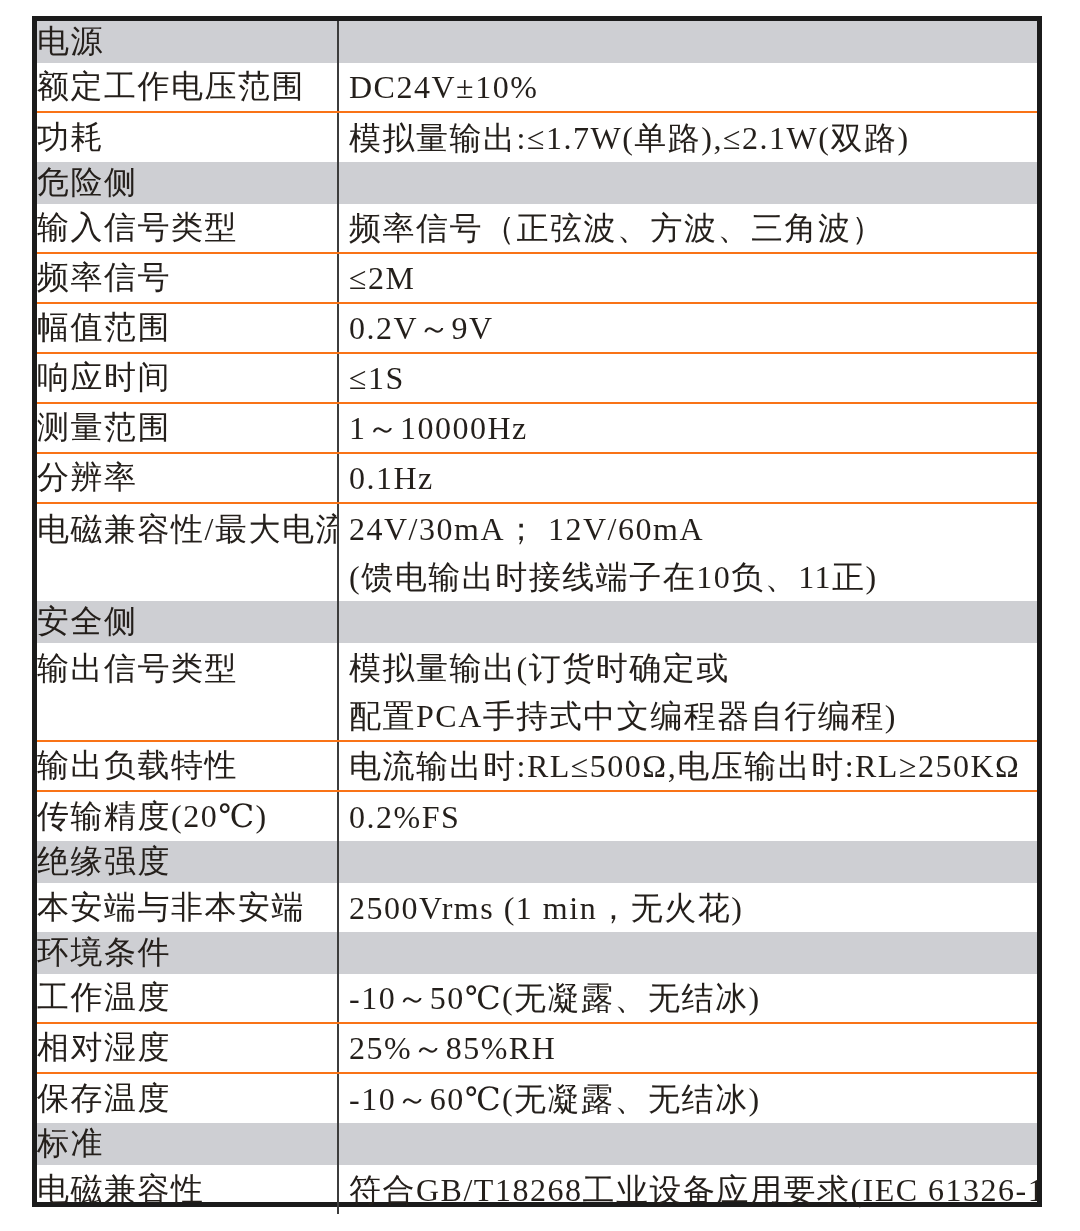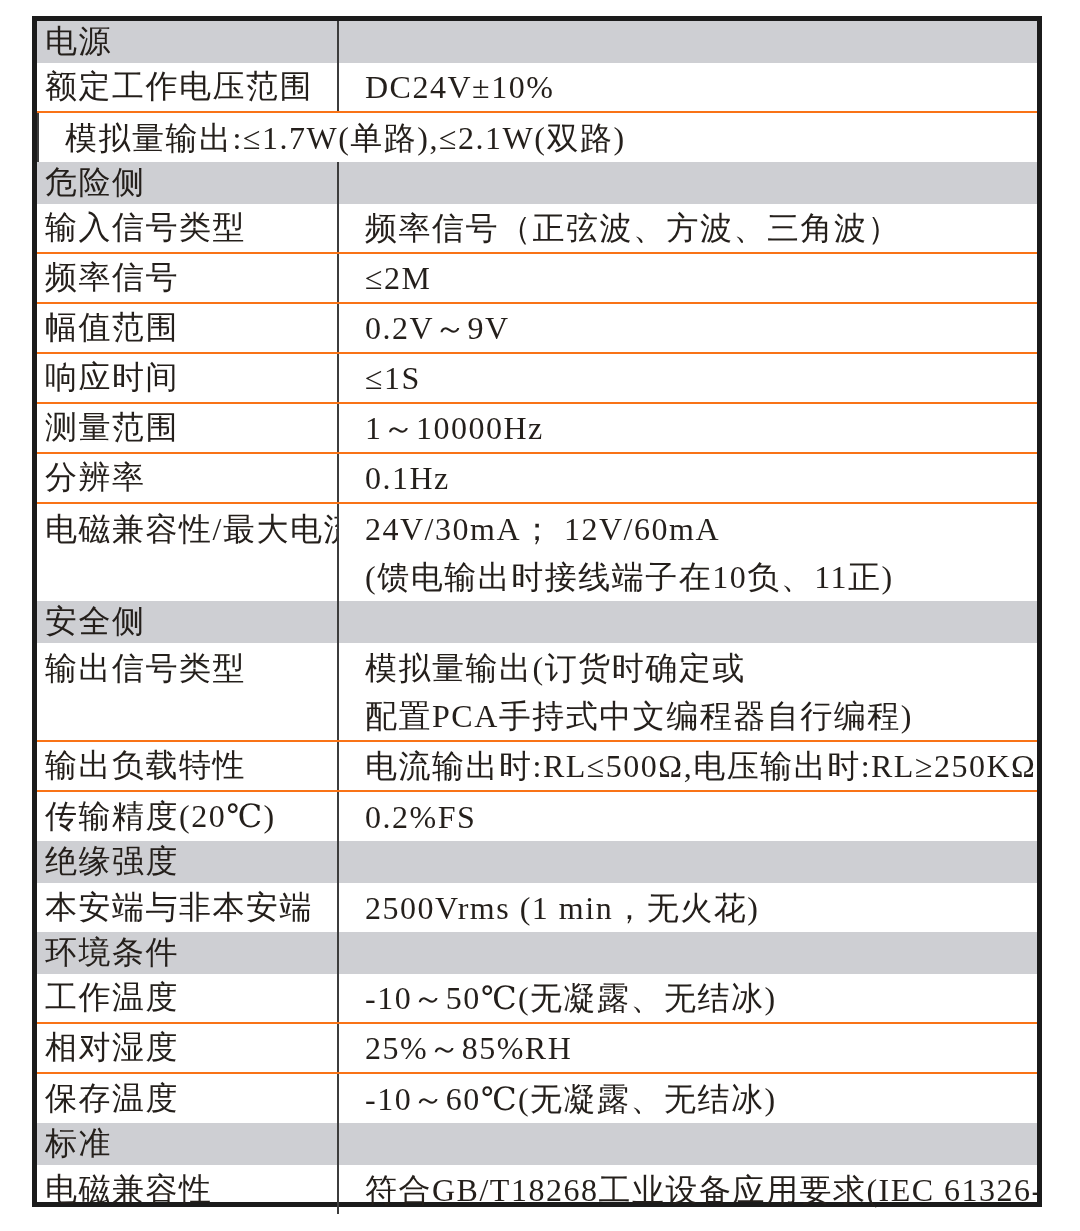--- a/index.html
+++ b/index.html
@@ -19,29 +19,29 @@
     display:flex;flex-direction:column;
   }
   .row{display:flex;flex:none;box-sizing:border-box;}
   .row.section{height:42px;background:#cecfd3;}
   .row.data{min-height:49px;}
   .row.double{min-height:97px;}
   .row.hr{border-bottom:2px solid #f97316;}
   .cell{box-sizing:border-box;font-size:32px;letter-spacing:1.5px;white-space:nowrap;}
   .cell.label{
     width:300px;flex:none;
-    padding-left:8px;padding-right:2px;
+    padding-left:0;padding-right:2px;
     display:flex;align-items:center;
     overflow:hidden;
   }
   .row.section .cell.label{background:transparent;}
   .cell.value{
     flex:1;
     border-left:2px solid #3c3c3c;
-    padding-left:26px;padding-right:4px;
+    padding-left:10px;padding-right:4px;
     display:flex;flex-direction:column;justify-content:center;
     overflow:hidden;
   }
   .row.double .cell.label{align-items:flex-start;line-height:48px;padding-top:1px;}
   .row.double .cell.value{justify-content:flex-start;padding-top:1px;}
   .value .line{line-height:48px;}
 </style>
 </head>
 <body>
 
@@ -51,20 +51,21 @@
         <div class="cell label">电源</div>
         <div class="cell value"></div>
       </div>
       <div class="row data hr">
         <div class="cell label">额定工作电压范围</div>
         <div class="cell value">
           <div class="line">DC24V±10%</div>
         </div>
       </div>
       <div class="row data">
+        <div class="cell label">功耗</div>
         <div class="cell value">
           <div class="line">模拟量输出:≤1.7W(单路),≤2.1W(双路)</div>
         </div>
       </div>
       <div class="row section">
         <div class="cell label">危险侧</div>
         <div class="cell value"></div>
       </div>
       <div class="row data hr">
         <div class="cell label">输入信号类型</div>

